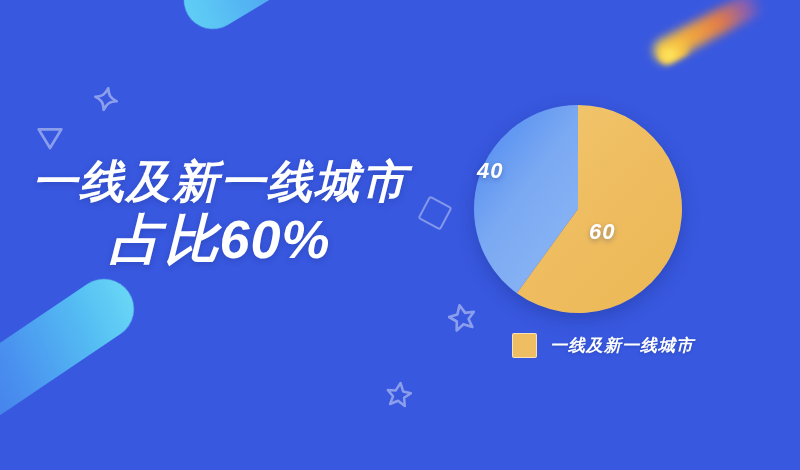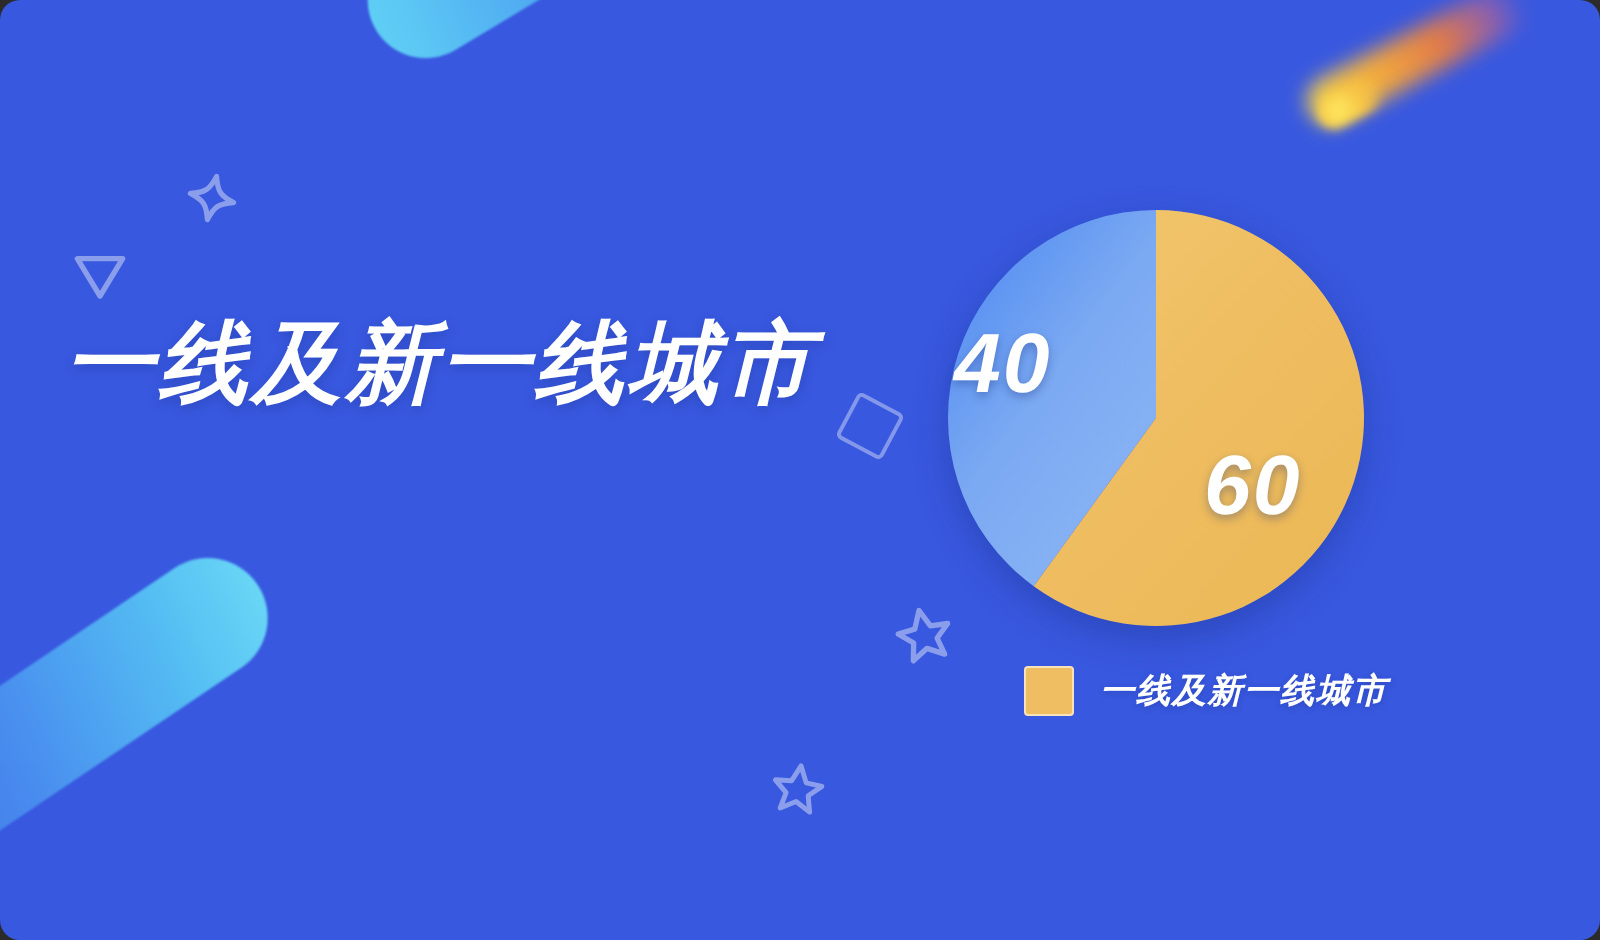--- a/index.html
+++ b/index.html
@@ -1,20 +1,19 @@
 <!DOCTYPE html>
 <html><head>
 <meta charset="utf-8">
 <style>
   html,body{margin:0;padding:0;background:#2b2b2b;}
   #stage{
     position:relative;width:800px;height:470px;overflow:hidden;
     background:#3858df;
     font-family:"Liberation Sans","DejaVu Sans",sans-serif;
-    border-radius:10px;
     -webkit-font-smoothing:antialiased;
   }
 
   
   .deco{position:absolute;pointer-events:none;}
 
   
   .capsule-top{
     width:300px;height:58px;border-radius:40px;
     left:188px;top:-14px;
@@ -87,25 +86,25 @@
   
   #chart-wrap{position:absolute;left:474px;top:105px;width:208px;height:208px;}
   #pie{
     position:absolute;inset:0;border-radius:50%;
     box-shadow:0 6px 18px rgba(15,35,110,.30);
   }
   #pie svg{display:block;width:100%;height:100%;overflow:visible;}
 
   .slice-value{
     position:absolute;color:#fff;font-style:italic;font-weight:bold;
-    font-size:42px;letter-spacing:1px;
+    font-size:22px;letter-spacing:1px;
     text-shadow:0 2px 5px rgba(25,45,120,.35);
   }
   #val-blue{left:477px;top:158px;}
-  #val-orange{left:602px;top:219px;}
+  #val-orange{left:589px;top:219px;}
 
   
   #legend{position:absolute;left:512px;top:332px;}
   .legend-row{display:flex;align-items:center;height:26px;margin-bottom:9px;}
   .legend-swatch{
     width:23px;height:23px;border-radius:2px;margin-right:13px;flex:0 0 auto;
   }
   .legend-label{
     color:#ffffff;font-size:17px;font-weight:bold;font-style:italic;
     letter-spacing:1px;white-space:nowrap;
@@ -143,20 +142,21 @@
   </div>
 
   <div class="deco star-b">
     <svg viewBox="0 0 42 42">
         <path d="M21 3 L27 16 L40 17 L30 26 L33 39 L21 32 L9 39 L12 26 L2 17 L15 16 Z"></path>
       </svg>
   </div>
 
   <div id="headline">
     <div class="l1">一线及新一线城市</div>
+    <div class="l2">占比60%</div>
   </div>
 
   <div id="chart-wrap">
     <div id="pie">
       <svg viewBox="0 0 208 208">
         <defs>
           <linearGradient id="gOrange" x1="0" y1="0" x2="0.85" y2="1">
             <stop offset="0%" stop-color="#f3c86f"></stop>
             <stop offset="45%" stop-color="#efbe62"></stop>
             <stop offset="100%" stop-color="#ecb856"></stop>

